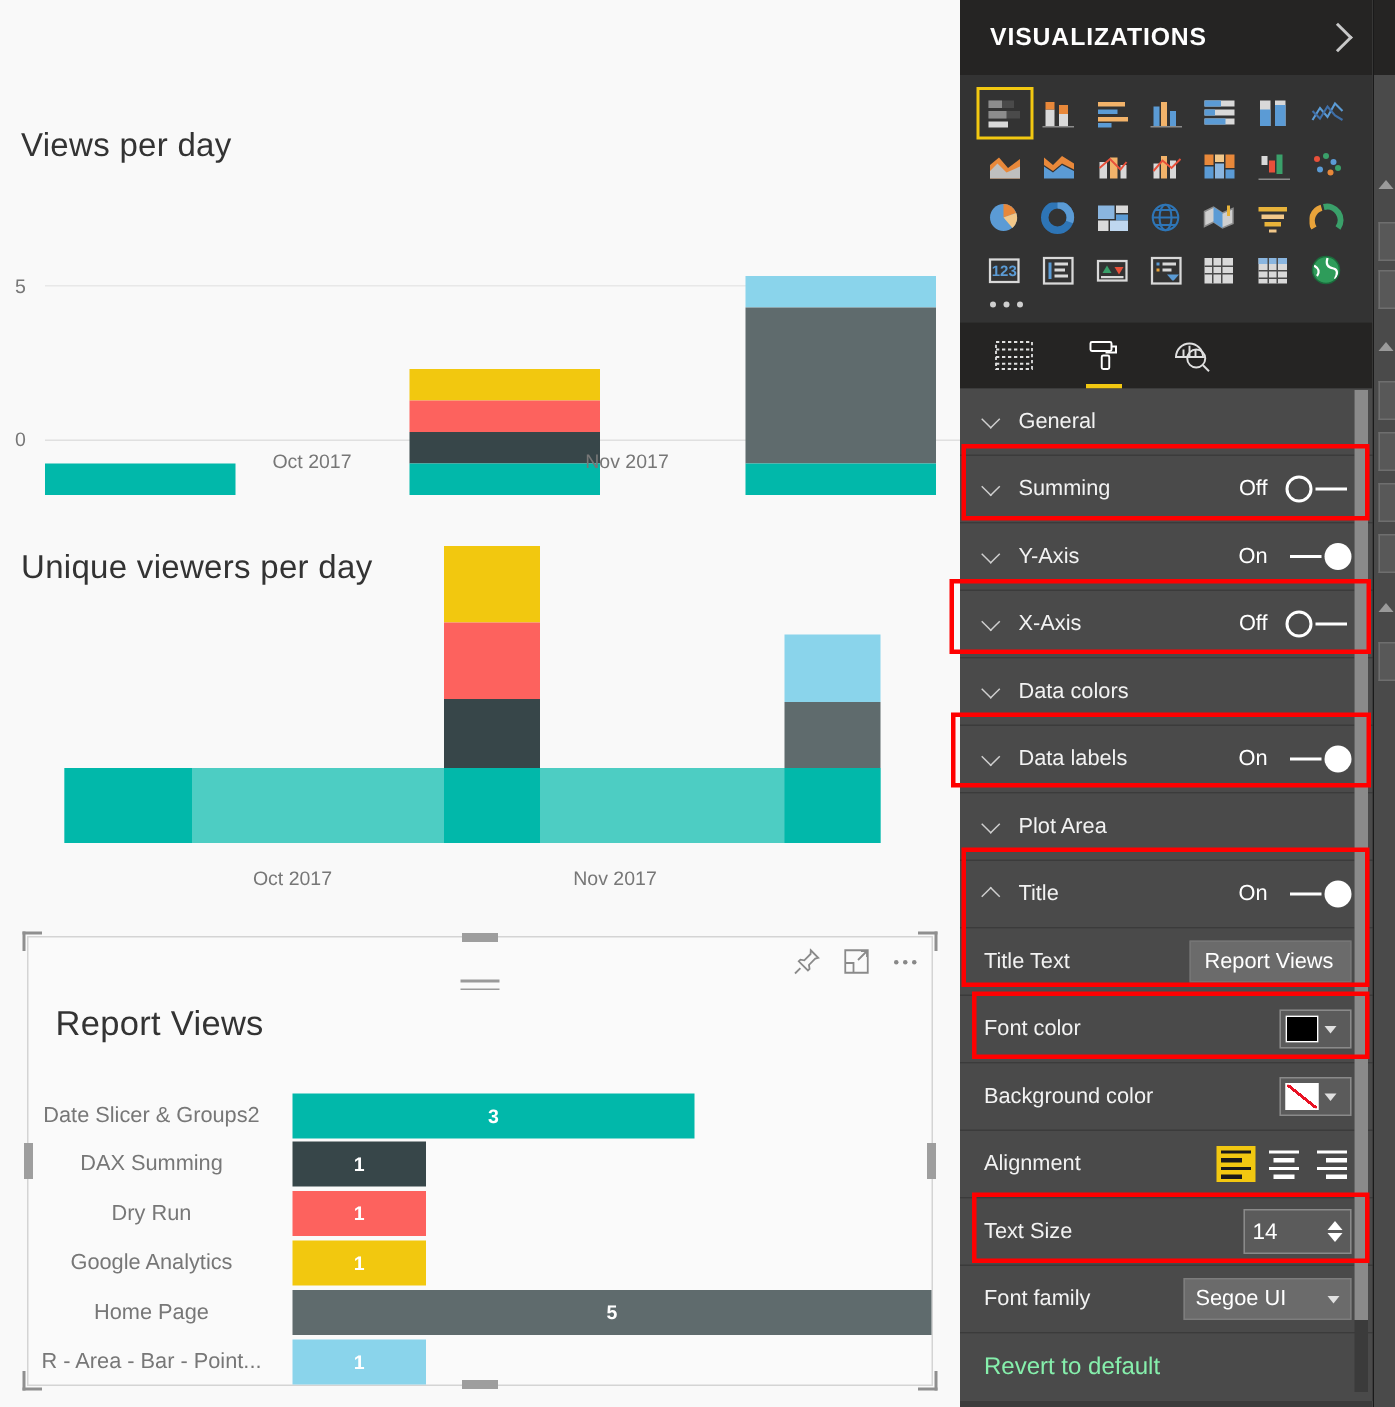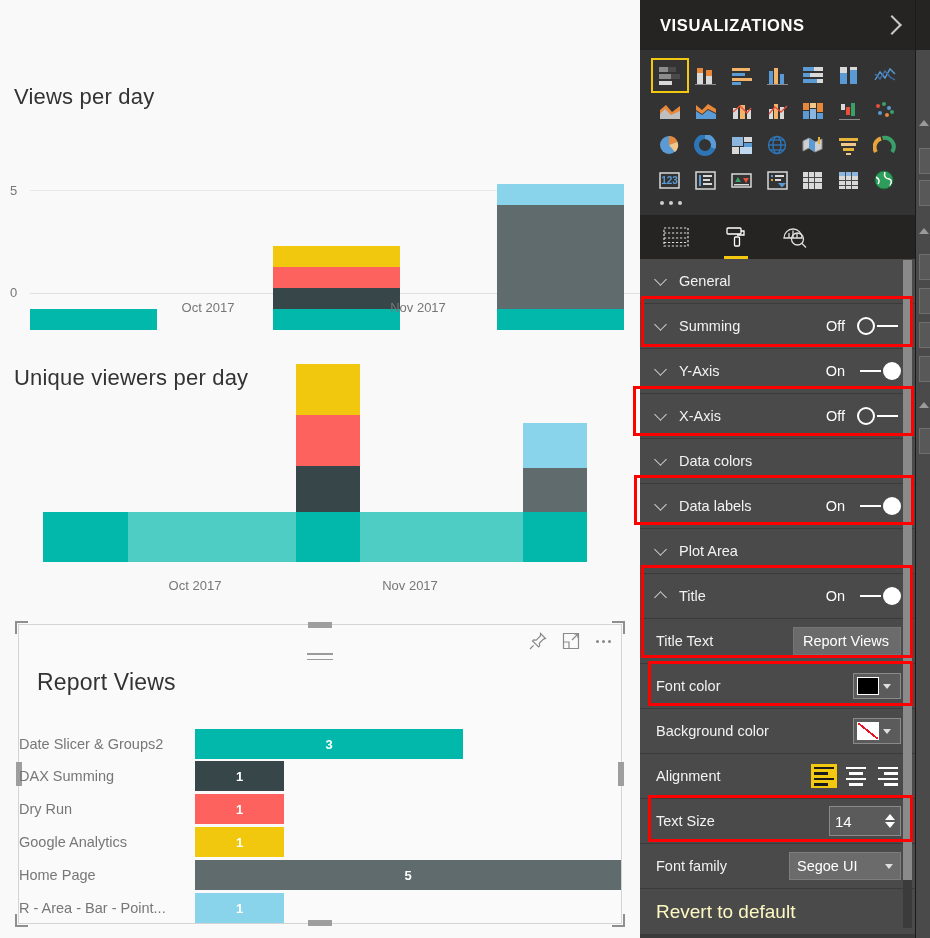--- a/index.html
+++ b/index.html
@@ -67,21 +67,21 @@
   .hdl.mid-left   { width: 6px; height: 24px; top: 50%; margin-top: -12px; left: -3px; }
   .hdl.mid-right  { width: 6px; height: 24px; top: 50%; margin-top: -12px; right: -3px; }
   .corner { position: absolute; width: 13px; height: 13px; border: 2px solid #8f8f8f; }
   .corner.tl { left: -4px; top: -4px; border-right: none; border-bottom: none; }
   .corner.tr { right: -4px; top: -4px; border-left: none; border-bottom: none; }
   .corner.bl { left: -4px; bottom: -4px; border-right: none; border-top: none; }
   .corner.br { right: -4px; bottom: -4px; border-left: none; border-top: none; }
 
   .bar-row { position: absolute; left: 0; display: flex; align-items: center; width: 100%; }
   .bar-cat {
-    width: 176px; text-align: left; padding-right: 12px;
+    width: 176px; text-align: center; padding-right: 12px;
     font-size: 14.5px; color: #777777; white-space: nowrap; overflow: hidden;
   }
   .bar-track { position: relative; height: 30px; }
   .bar-fill { height: 100%; position: relative; }
   .bar-val {
     position: absolute; left: 50%; top: 50%; transform: translate(-50%,-50%);
     font-size: 13px; color: #ffffff; font-weight: bold;
   }
 
   
@@ -174,21 +174,21 @@
   }
   .spinarrows { display: flex; flex-direction: column; gap: 2px; }
   .spinarrows .up { width: 0; height: 0; border-left: 5px solid transparent; border-right: 5px solid transparent; border-bottom: 6px solid #ffffff; }
   .spinarrows .dn { width: 0; height: 0; border-left: 5px solid transparent; border-right: 5px solid transparent; border-top: 6px solid #ffffff; }
 
   .ddbox {
     min-width: 112px; height: 28px; background: #6b6b6b; border: 1px solid #7d7d7d;
     display: flex; align-items: center; justify-content: space-between; padding: 0 7px;
     color: #ffffff; font-size: 14.5px;
   }
-  .revert { color: #fef9c3; font-size: 19px; }
+  .revert { color: #86efac; font-size: 16px; }
 
   
   .annot { position: absolute; border: 3px solid #ff0000; pointer-events: none; z-index: 40; }
 
   
   #panescroll {
     position: absolute; right: 3px; top: 260px; width: 9px; height: 668px;
     background: #3b3b3b;
   }
   #panescroll .thumb { position: absolute; left: 0; top: 0; width: 9px; height: 620px; background: #8a8a8a; }

